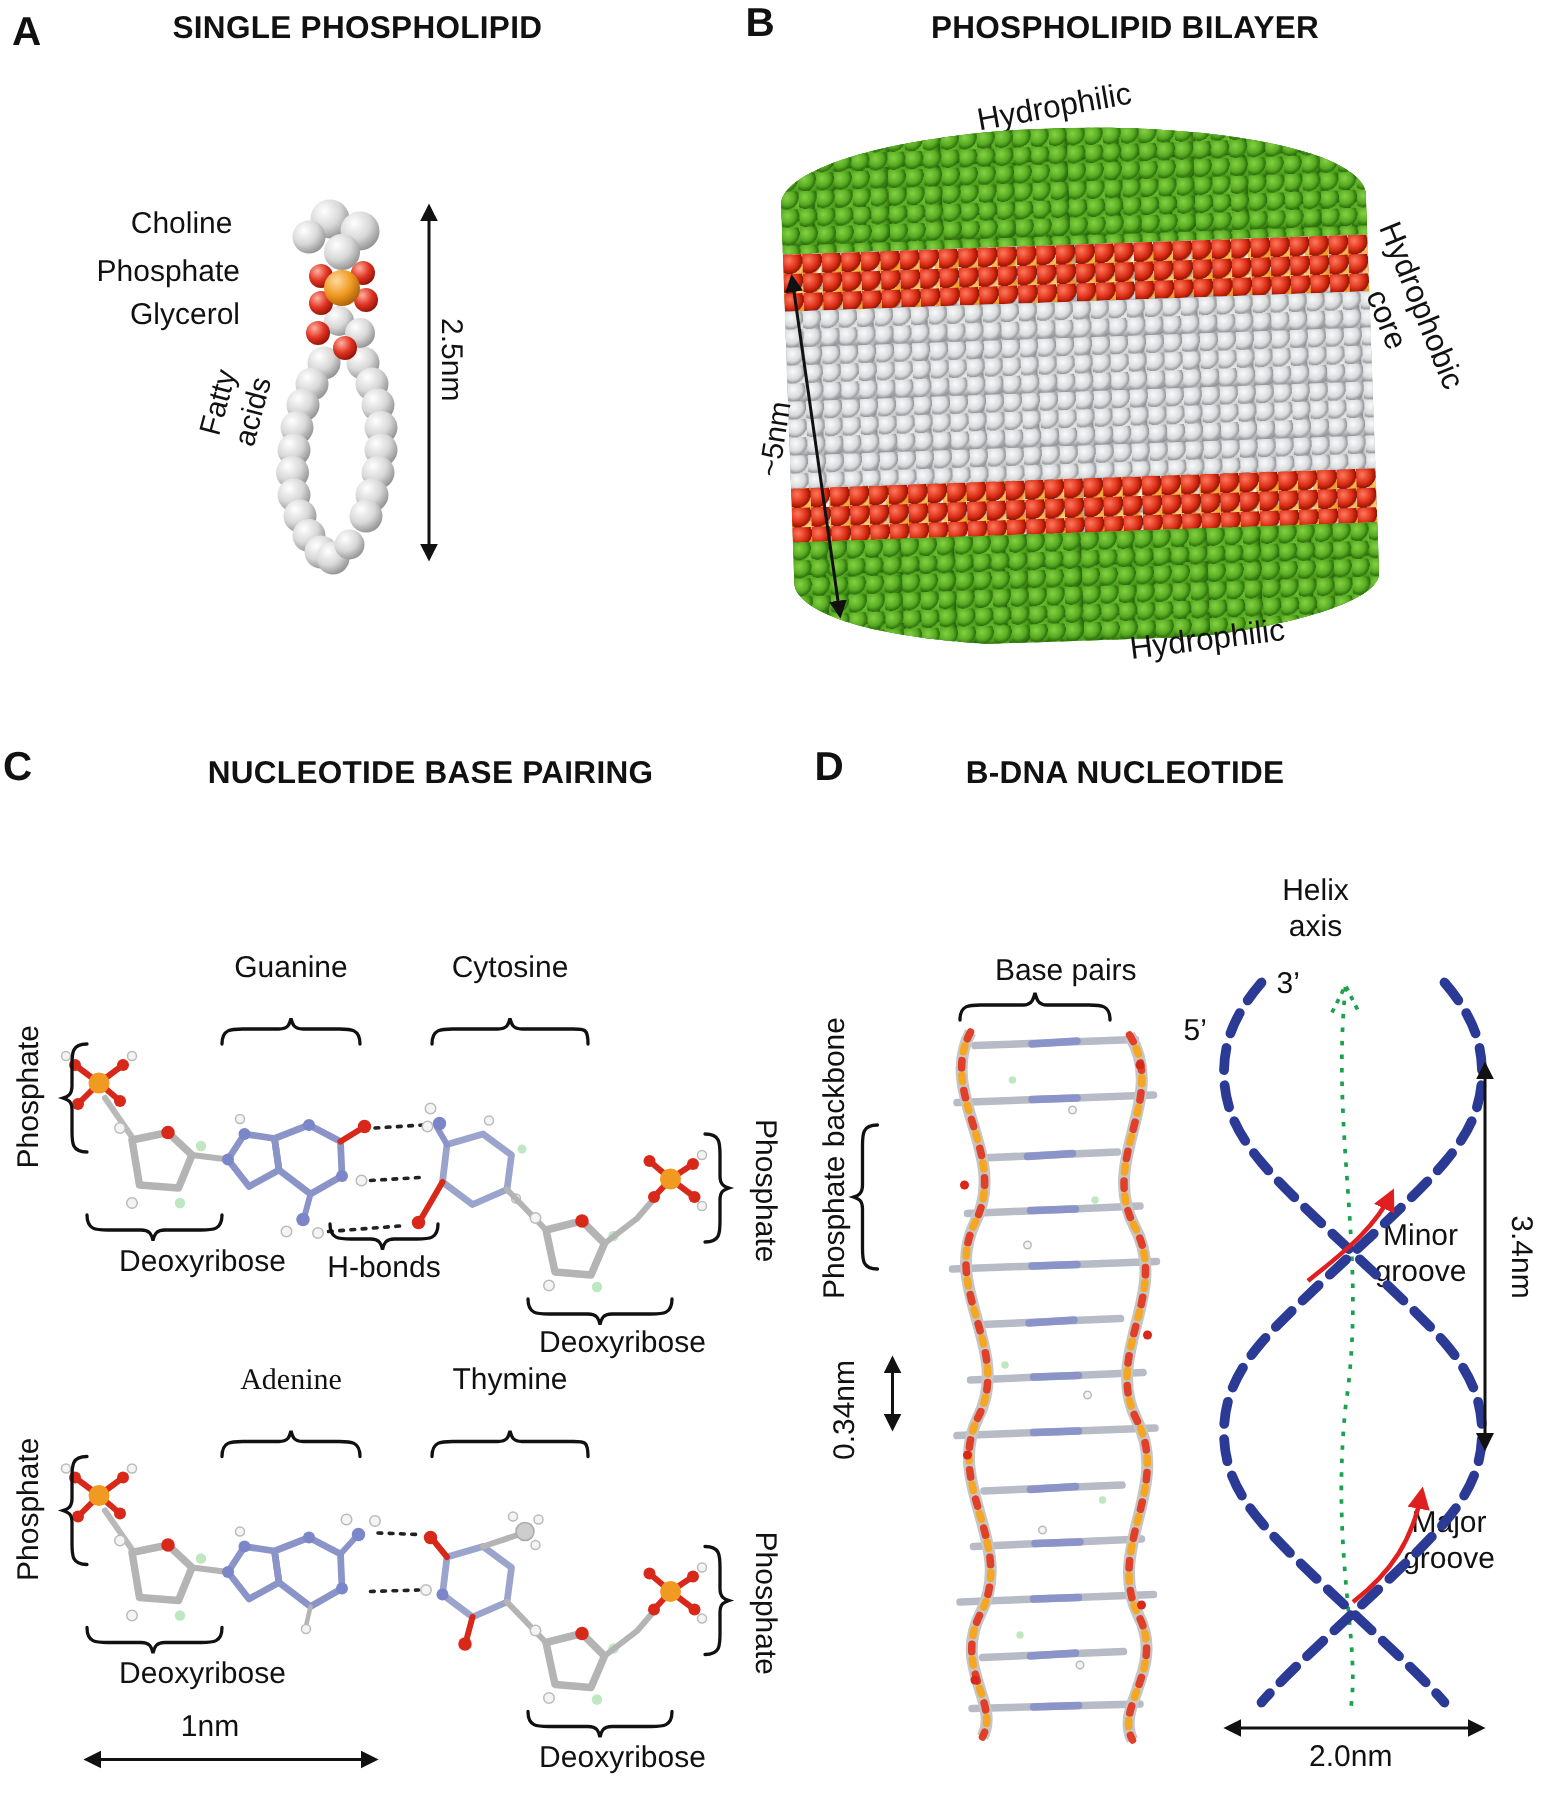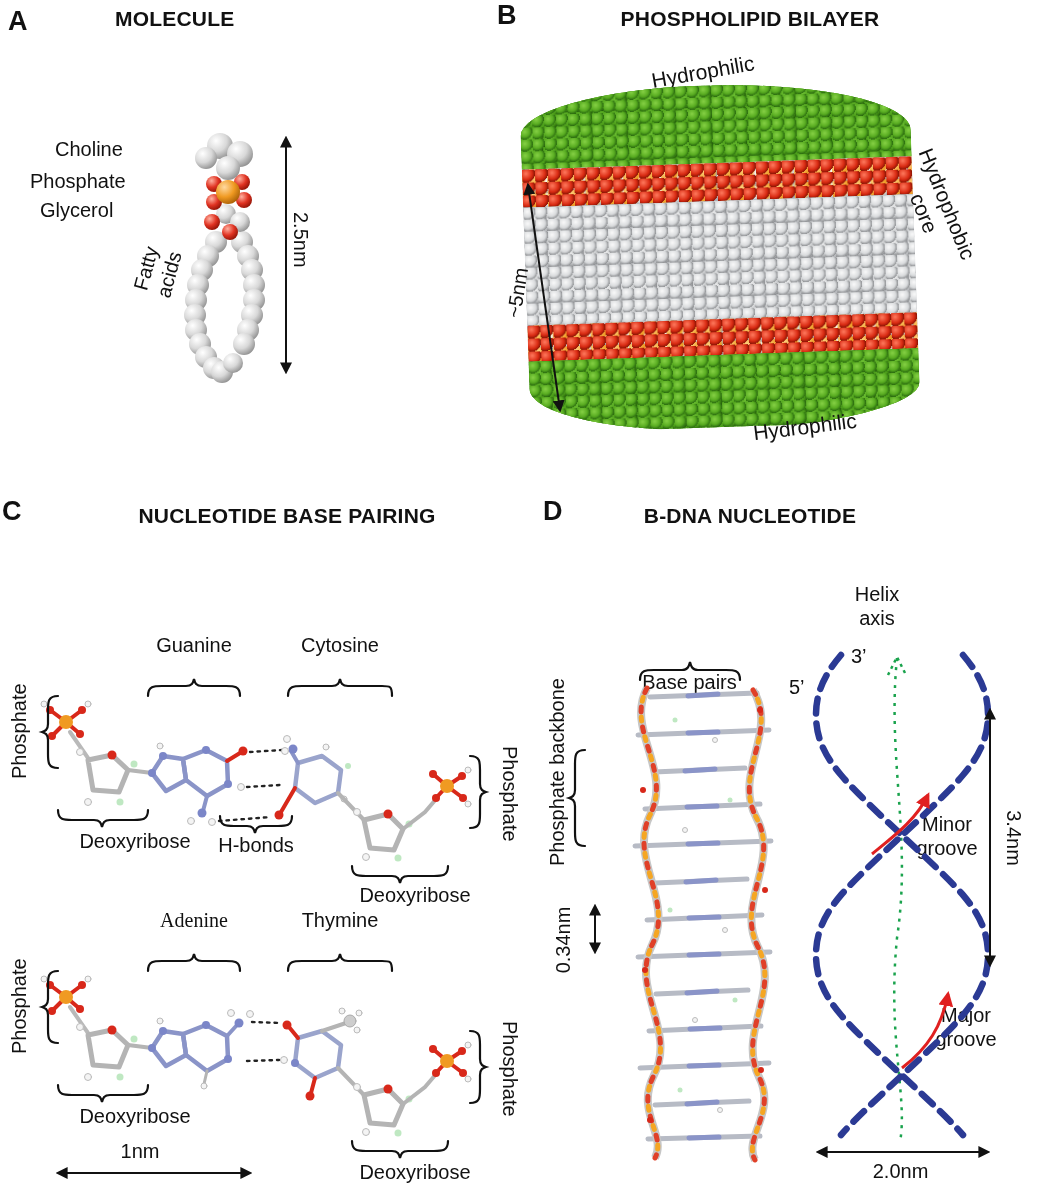--- a/index.html
+++ b/index.html
@@ -4,21 +4,21 @@
 <style>
   html,body{margin:0;padding:0;}
   body{
     position:relative;width:1044px;height:1200px;background:#ffffff;
     font-family:"Liberation Sans",sans-serif;color:#111;overflow:hidden;
   }
   .lbl{position:absolute;font-size:20px;line-height:1.18;}
   .ttl{position:absolute;font-size:21px;font-weight:700;letter-spacing:.2px;line-height:1.25;}
   .pl{position:absolute;font-size:27px;font-weight:700;}
   .ctr{text-align:center;}
-  .rt{text-align:left;}
+  .rt{text-align:right;}
   svg{position:absolute;overflow:visible;}
   .brace{stroke:#111;stroke-width:2.2;fill:none;stroke-linecap:round;}
   .hb{stroke:#222;stroke-width:2.4;stroke-dasharray:2.5 5;stroke-linecap:round;}
   
   .bilayer{
     position:absolute;left:525px;top:85px;width:390px;height:345px;
     transform:rotate(-2deg);border-radius:46% 54% 50% 50% / 13% 15% 12% 14%;
     overflow:hidden;display:flex;flex-direction:column;
   }
   .strip{width:100%;}
@@ -37,21 +37,21 @@
     radial-gradient(circle at 4px 4px,#fafafa 0%,#d8dadc 48%,#939598 70%,rgba(0,0,0,0) 72%),
     radial-gradient(circle at 5px 5px,#e8e9ea 0%,#c4c6c8 50%,#8a8c8f 70%,rgba(0,0,0,0) 72%);
     background-size:12px 12px,18px 18px;background-position:0 0,5px 7px;}
 </style>
 </head>
 <body>
 
 <section>
   <div class="pl" style="left:8px;top:6px;">A</div>
   <div class="ttl" style="left:115px;top:6px;">
-    <div>MOLECULE</div>
+    <div>SINGLE PHOSPHOLIPID</div>
   </div>
 
   <div class="lbl rt" style="left:55px;top:138px;width:100px;">Choline</div>
   <div class="lbl rt" style="left:30px;top:170px;width:130px;">Phosphate</div>
   <div class="lbl rt" style="left:40px;top:199px;width:120px;">Glycerol</div>
   <div class="lbl ctr" style="left:118px;top:248px;width:80px;transform:rotate(-75deg);">
     <div>Fatty</div>
     <div>acids</div>
   </div>
   <div class="lbl ctr" style="left:265px;top:228px;width:70px;transform:rotate(90deg);">2.5nm</div>
@@ -355,21 +355,21 @@
 </section>
 
 <section>
   <div class="pl" style="left:543px;top:496px;">D</div>
   <div class="ttl ctr" style="left:600px;top:503px;width:300px;">B-DNA NUCLEOTIDE</div>
 
   <div class="lbl ctr" style="left:822px;top:583px;width:110px;">
     <div>Helix</div>
     <div>axis</div>
   </div>
-  <div class="lbl ctr" style="left:622px;top:636px;width:135px;margin-top:35px;">Base pairs</div>
+  <div class="lbl ctr" style="left:643px;top:636px;width:135px;">Base pairs</div>
   <div class="lbl" style="left:789px;top:676px;width:30px;">5’</div>
   <div class="lbl" style="left:851px;top:645px;width:30px;">3’</div>
   <div class="lbl ctr" style="left:459px;top:761px;width:195px;height:22px;transform:rotate(-90deg);">Phosphate backbone</div>
   <div class="lbl ctr" style="left:528px;top:929px;width:70px;height:22px;transform:rotate(-90deg);">0.34nm</div>
   <div class="lbl ctr" style="left:979px;top:827px;width:70px;height:22px;transform:rotate(90deg);">3.4nm</div>
   <div class="lbl ctr" style="left:893px;top:813px;width:108px;">
     <div>Minor</div>
     <div>groove</div>
   </div>
   <div class="lbl ctr" style="left:912px;top:1004px;width:108px;">

